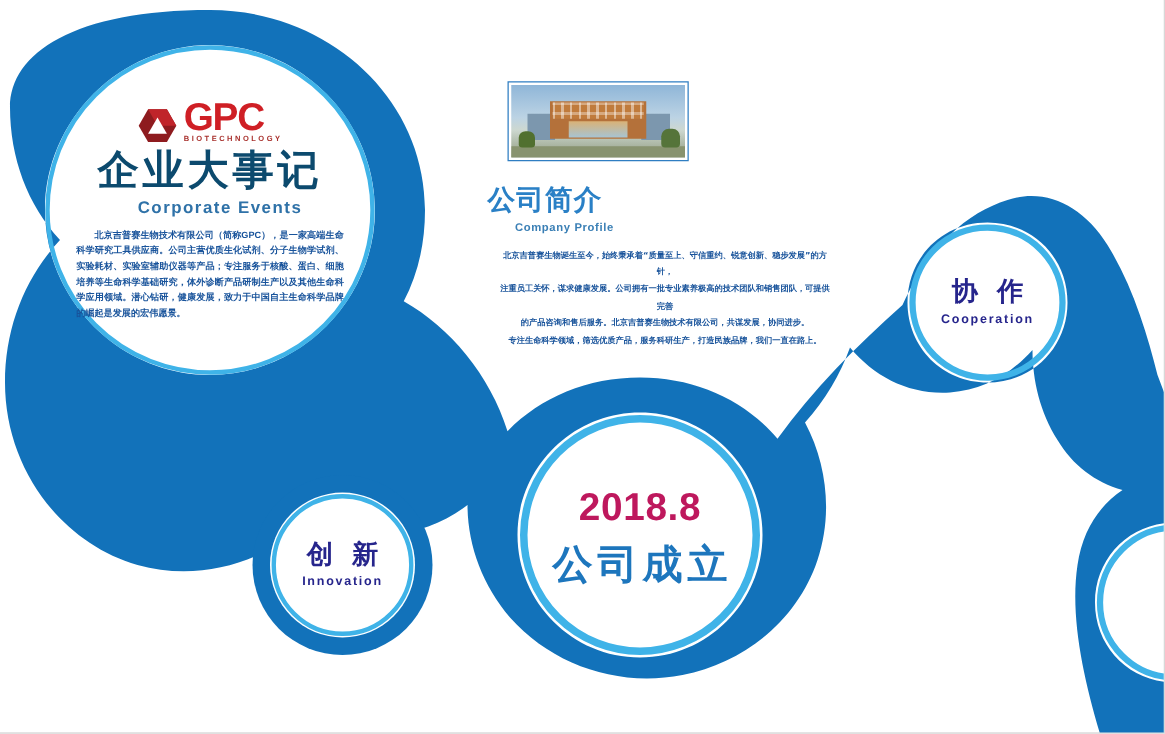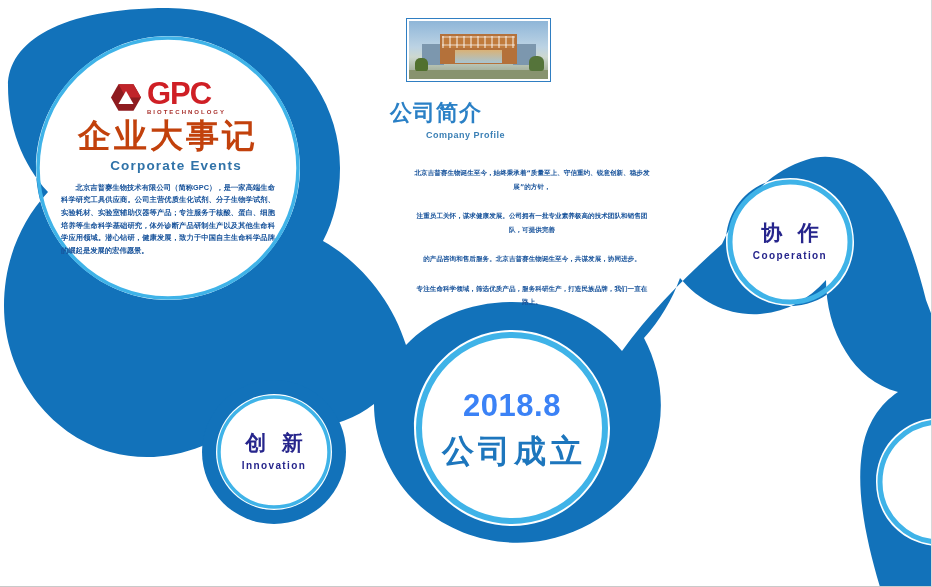--- a/index.html
+++ b/index.html
@@ -54,21 +54,21 @@
   #node-events {
     left: 20px;
     top: 8px;
     width: 296px;
     height: 296px;
     border: 9px solid #1272ba;
   }
 
   .logo-row {
     display: flex;
-    align-items: center;
+    align-items: flex-end;
     justify-content: center;
     gap: 5px;
     margin-bottom: 4px;
   }
   .logo-hex {
     position: relative;
     width: 32px;
     height: 29px;
   }
   .logo-mark-text {
@@ -89,21 +89,21 @@
     font-size: 6px;
     font-weight: bold;
     letter-spacing: 2.0px;
     color: #a8302c;
     margin-top: 1px;
   }
 
   .title-cn {
     font-size: 33px;
     font-weight: bold;
-    color: #c2410c;
+    color: #0c4a6e;
     letter-spacing: 3px;
     line-height: 1.05;
     text-shadow: 1px 1px 0 rgba(255,255,255,0.9), -1px -1px 0 rgba(255,255,255,0.6);
     font-family: "DejaVu Sans", "Liberation Sans", sans-serif;
   }
   .title-en {
     font-size: 13.5px;
     font-weight: bold;
     color: #2f72a8;
     letter-spacing: 1.2px;
@@ -206,34 +206,34 @@
     letter-spacing: 1px;
     margin-top: 16px;
     text-shadow: 1px 1px 0 rgba(255,255,255,0.85);
     font-family: "DejaVu Sans", "Liberation Sans", sans-serif;
   }
   .profile-title-en {
     font-size: 9px;
     font-weight: bold;
     color: #3a7fb5;
     letter-spacing: 0.5px;
-    margin-left: 36px;
+    margin-left: 22px;
     margin-top: 2px;
   }
   .profile-body {
     width: 268px;
     margin-left: 8px;
     margin-top: 11px;
     font-size: 6.6px;
     line-height: 2.05;
     color: #18539b;
     font-weight: bold;
     font-family: "DejaVu Sans", "Liberation Sans", sans-serif;
   }
-  .profile-body p { margin: 16px; }
+  .profile-body p { margin: 0; }
 
   
   #node-coop {
     left: 738px;
     top: 160px;
     width: 107px;
     height: 107px;
     border: 5px solid #3fb3e8;
   }
   .small-cn {
@@ -266,21 +266,21 @@
   #node-founded {
     left: 416px;
     top: 352px;
     width: 191px;
     height: 191px;
     border: 7px solid #3fb3e8;
   }
   .founded-date {
     font-size: 31px;
     font-weight: bold;
-    color: #3b82f6;
+    color: #be185d;
     letter-spacing: 0.5px;
     line-height: 1;
     text-shadow: 1px 1px 0 rgba(255,255,255,0.8);
   }
   .founded-cn {
     font-size: 32px;
     font-weight: bold;
     color: #1d76bd;
     letter-spacing: 4px;
     text-indent: 4px;
@@ -425,21 +425,21 @@
           <span class="tree-r"></span>
         </div>
       </div>
 
       <div class="profile-title-cn">公司简介</div>
       <div class="profile-title-en">Company Profile</div>
 
       <div class="profile-body">
         <p>北京吉普赛生物诞生至今，始终秉承着“质量至上、守信重约、锐意创新、稳步发展”的方针，</p>
         <p>注重员工关怀，谋求健康发展。公司拥有一批专业素养极高的技术团队和销售团队，可提供完善</p>
-        <p>的产品咨询和售后服务。北京吉普赛生物诞生至今，共谋发展，协同进步。</p>
+        <p>的产品咨询和售后服务。北京吉普赛生物技术有限公司，共谋发展，协同进步。</p>
         <p>专注生命科学领域，筛选优质产品，服务科研生产，打造民族品牌，我们一直在路上。</p>
       </div>
     </div>
   </div>
 
   <div id="node-coop" class="node" style="border:none; background:transparent; left:730px; top:182px; width:120px; height:120px;">
     <div class="node-content">
       <div class="small-cn">协 作</div>
       <div class="small-en">Cooperation</div>
     </div>

